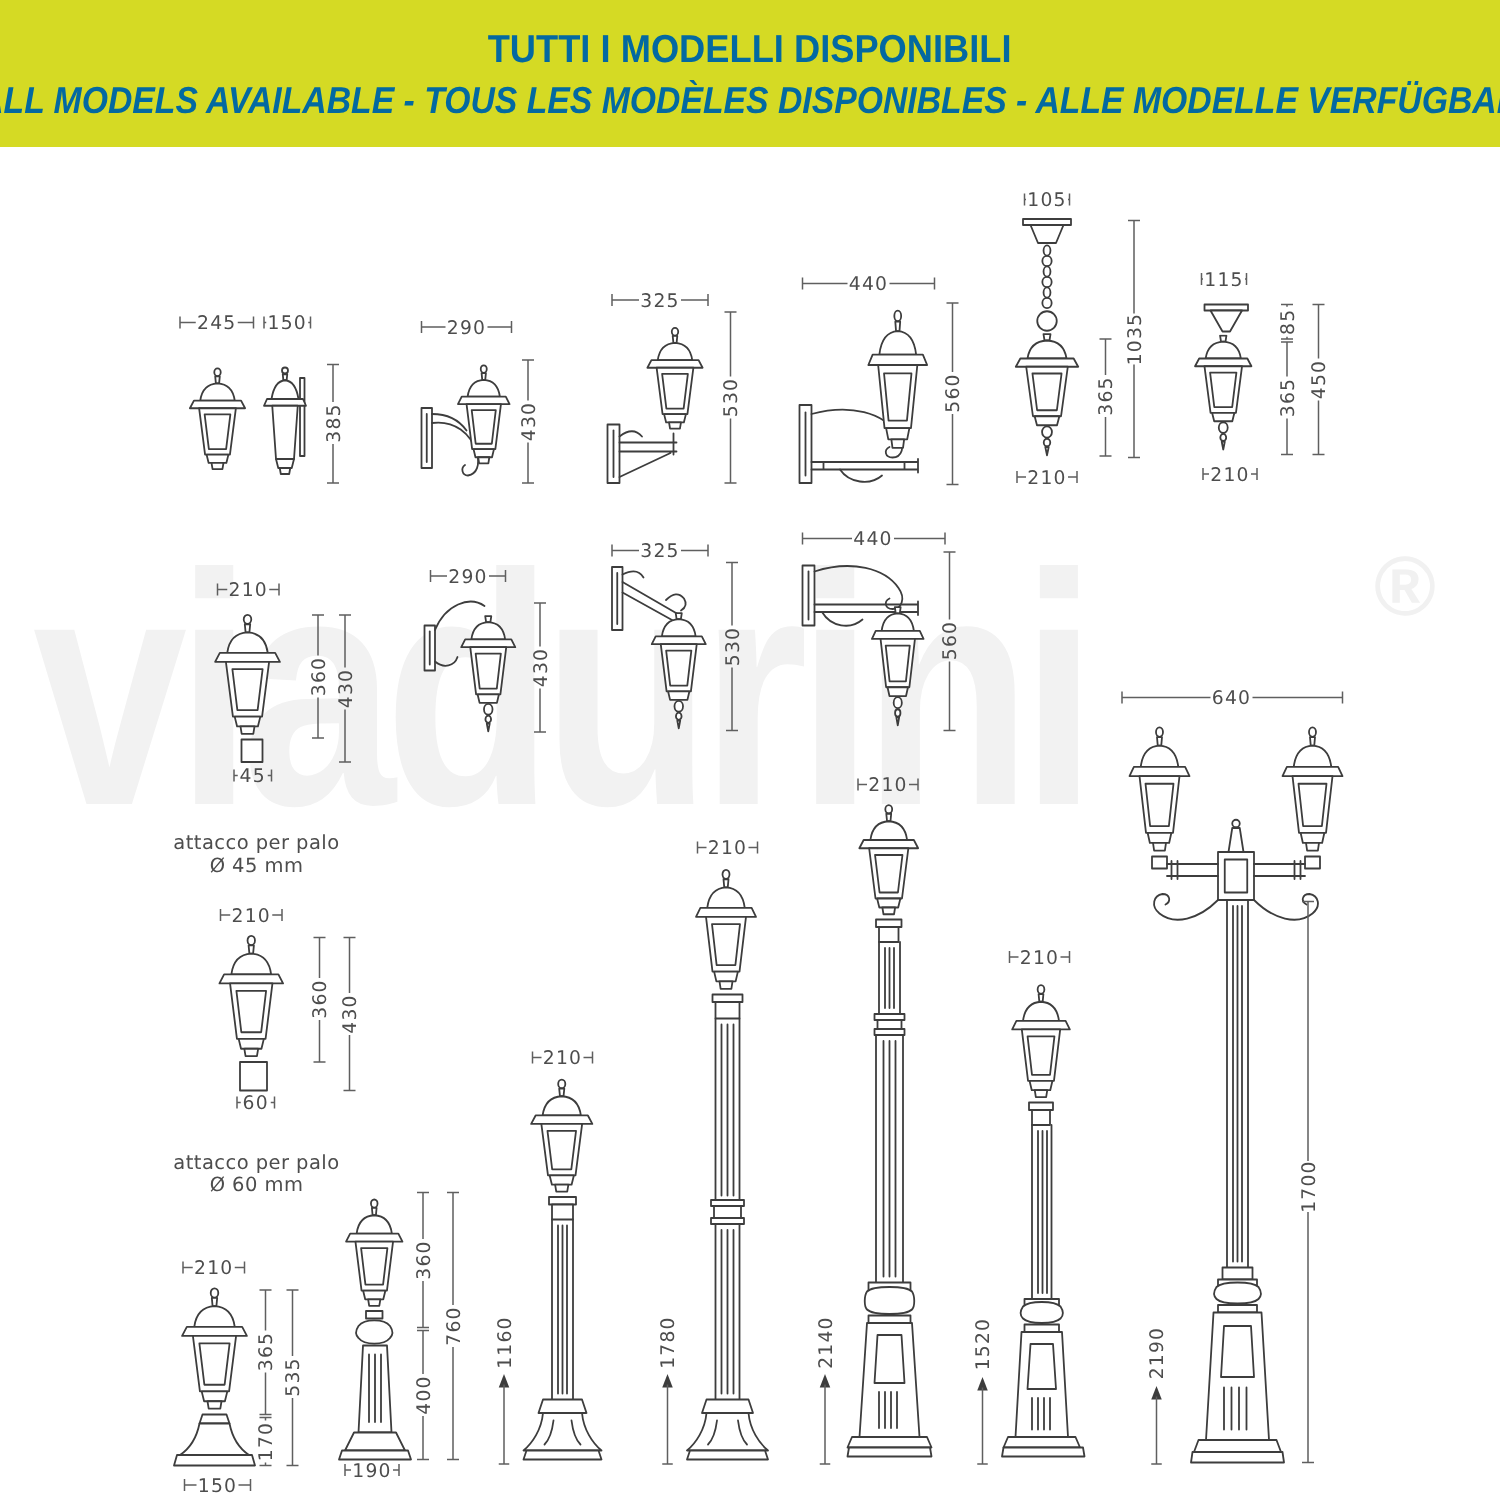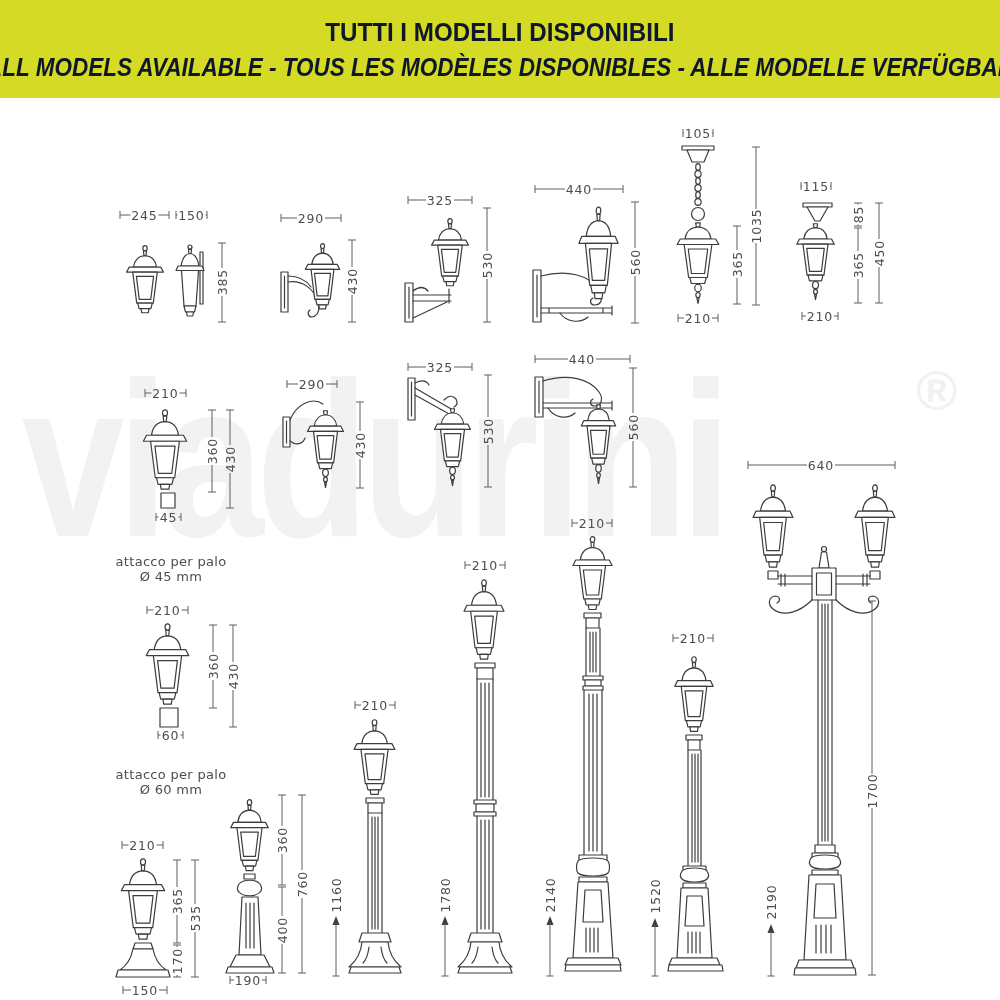--- a/index.html
+++ b/index.html
@@ -1,19 +1,19 @@
 <!DOCTYPE html>
 <html><head>
 <meta charset="utf-8">
 <style>
   html,body{margin:0;padding:0;background:#fff}
   .canvas{position:relative;width:1000px;height:1000px;background:#fff;overflow:hidden;
           font-family:"Liberation Sans",sans-serif}
   .header{position:absolute;top:0;left:0;width:1000px;height:98px;background:#d5da24;z-index:3;
-          display:flex;flex-direction:column;justify-content:center;align-items:center;gap:5px;color:#0f172a}
+          display:flex;flex-direction:column;justify-content:center;align-items:center;gap:5px;color:#0369a1}
   .header .t1{font-weight:bold;font-size:26px;transform:scaleX(.93);white-space:nowrap}
   .header .t2{font-weight:bold;font-style:italic;font-size:25px;transform:scaleX(.90);white-space:nowrap}
   .wm{position:absolute;top:350px;left:22px;z-index:1;font-weight:bold;font-size:220px;line-height:1;
       color:#f2f2f2;letter-spacing:-9px;transform:scaleX(.84);transform-origin:left top;white-space:nowrap}
   .wm-reg{position:absolute;top:358px;left:916px;z-index:1;font-weight:bold;font-size:56px;color:#f1f1f1}
   svg.diagram{position:absolute;top:0;left:0;z-index:2}
   svg.diagram .a{fill:#fff;stroke:#3d3d3d;stroke-width:1.2;stroke-linejoin:round;stroke-linecap:round}
   svg.diagram .an{fill:none;stroke:#3d3d3d;stroke-width:1.2;stroke-linejoin:round;stroke-linecap:round}
   svg.diagram .d{fill:none;stroke:#5f5f5f;stroke-width:1}
   svg.diagram .ar{fill:#3d3d3d;stroke:none}

